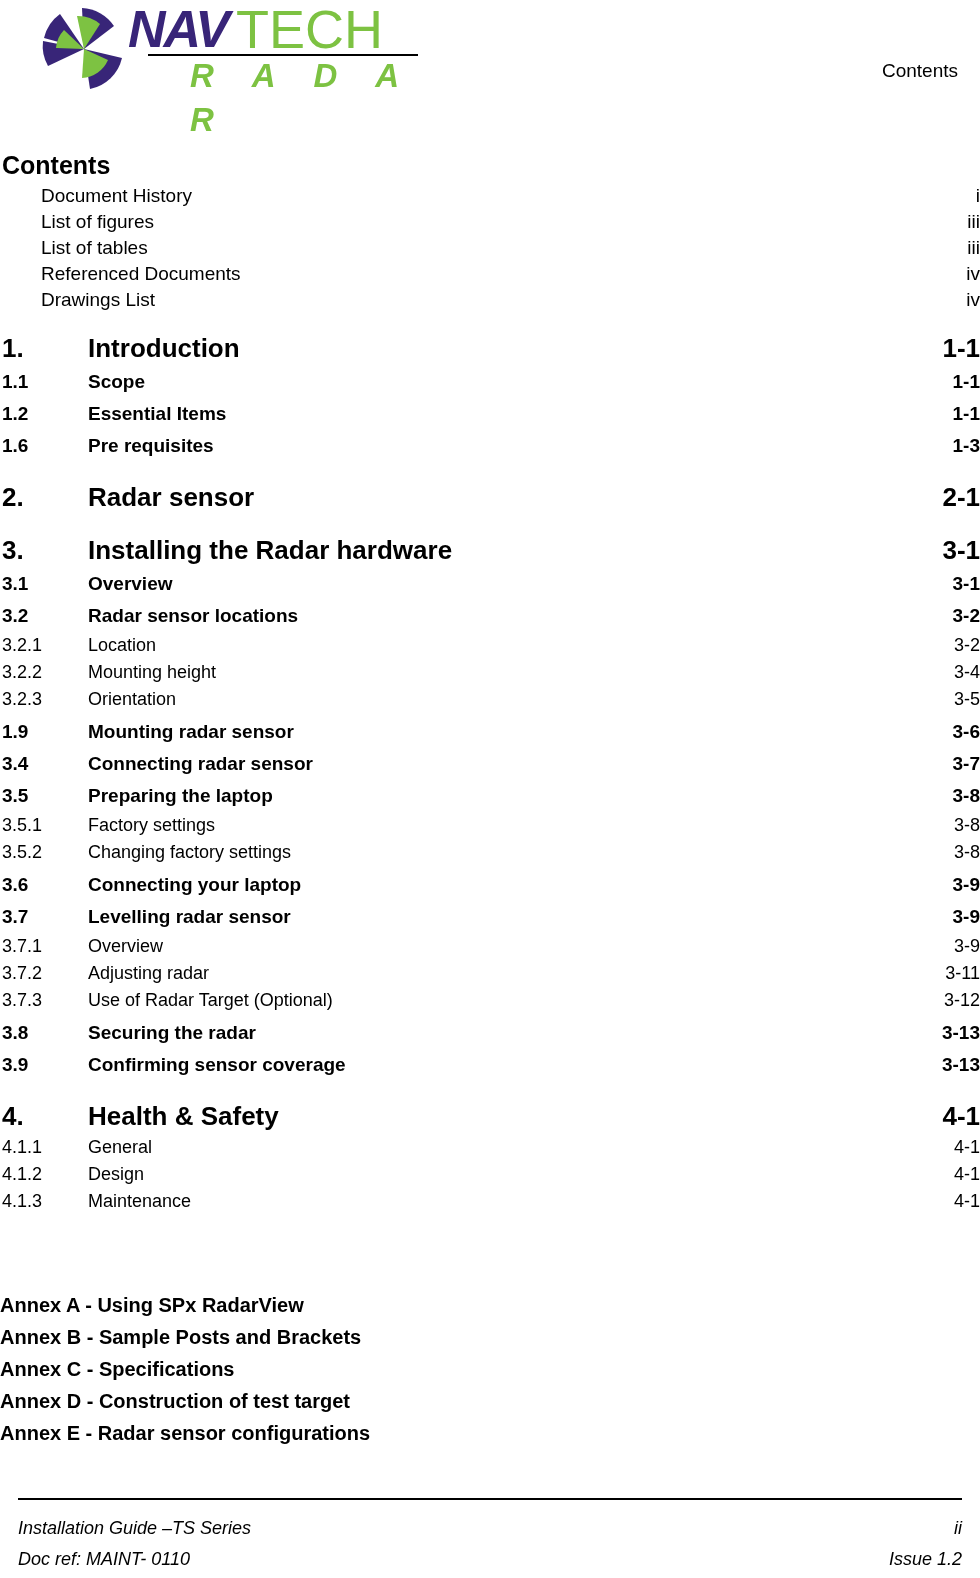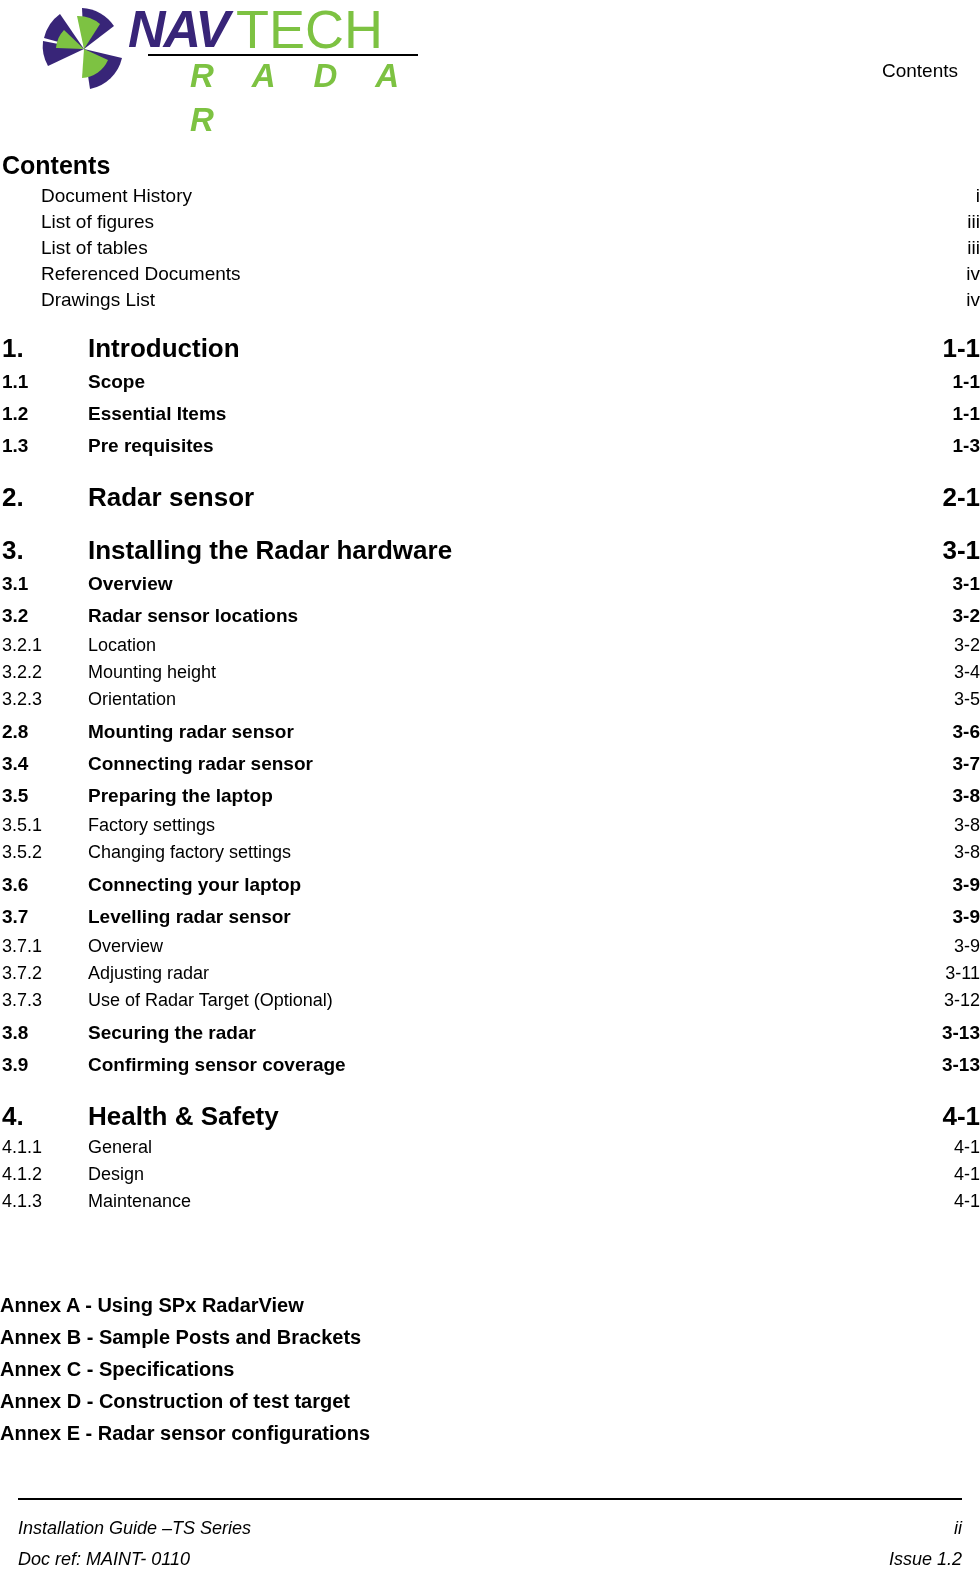--- a/index.html
+++ b/index.html
@@ -281,21 +281,21 @@
       <span class="num">1.1</span>
       <span class="title">Scope</span>
       <span class="page">1-1</span>
     </div>
     <div class="row lvl-2">
       <span class="num">1.2</span>
       <span class="title">Essential Items</span>
       <span class="page">1-1</span>
     </div>
     <div class="row lvl-2">
-      <span class="num">1.3</span>
+      <span class="num">1.6</span>
       <span class="title">Pre requisites</span>
       <span class="page">1-3</span>
     </div>
 
     <div class="row lvl-1 sp-before-1">
       <span class="num">2.</span>
       <span class="title">Radar sensor</span>
       <span class="page">2-1</span>
     </div>
 
@@ -323,21 +323,21 @@
       <span class="num">3.2.2</span>
       <span class="title">Mounting height</span>
       <span class="page">3-4</span>
     </div>
     <div class="row lvl-3">
       <span class="num">3.2.3</span>
       <span class="title">Orientation</span>
       <span class="page">3-5</span>
     </div>
     <div class="row lvl-2 sp-before-3">
-      <span class="num">2.8</span>
+      <span class="num">1.9</span>
       <span class="title">Mounting radar sensor</span>
       <span class="page">3-6</span>
     </div>
     <div class="row lvl-2">
       <span class="num">3.4</span>
       <span class="title">Connecting radar sensor</span>
       <span class="page">3-7</span>
     </div>
     <div class="row lvl-2">
       <span class="num">3.5</span>

